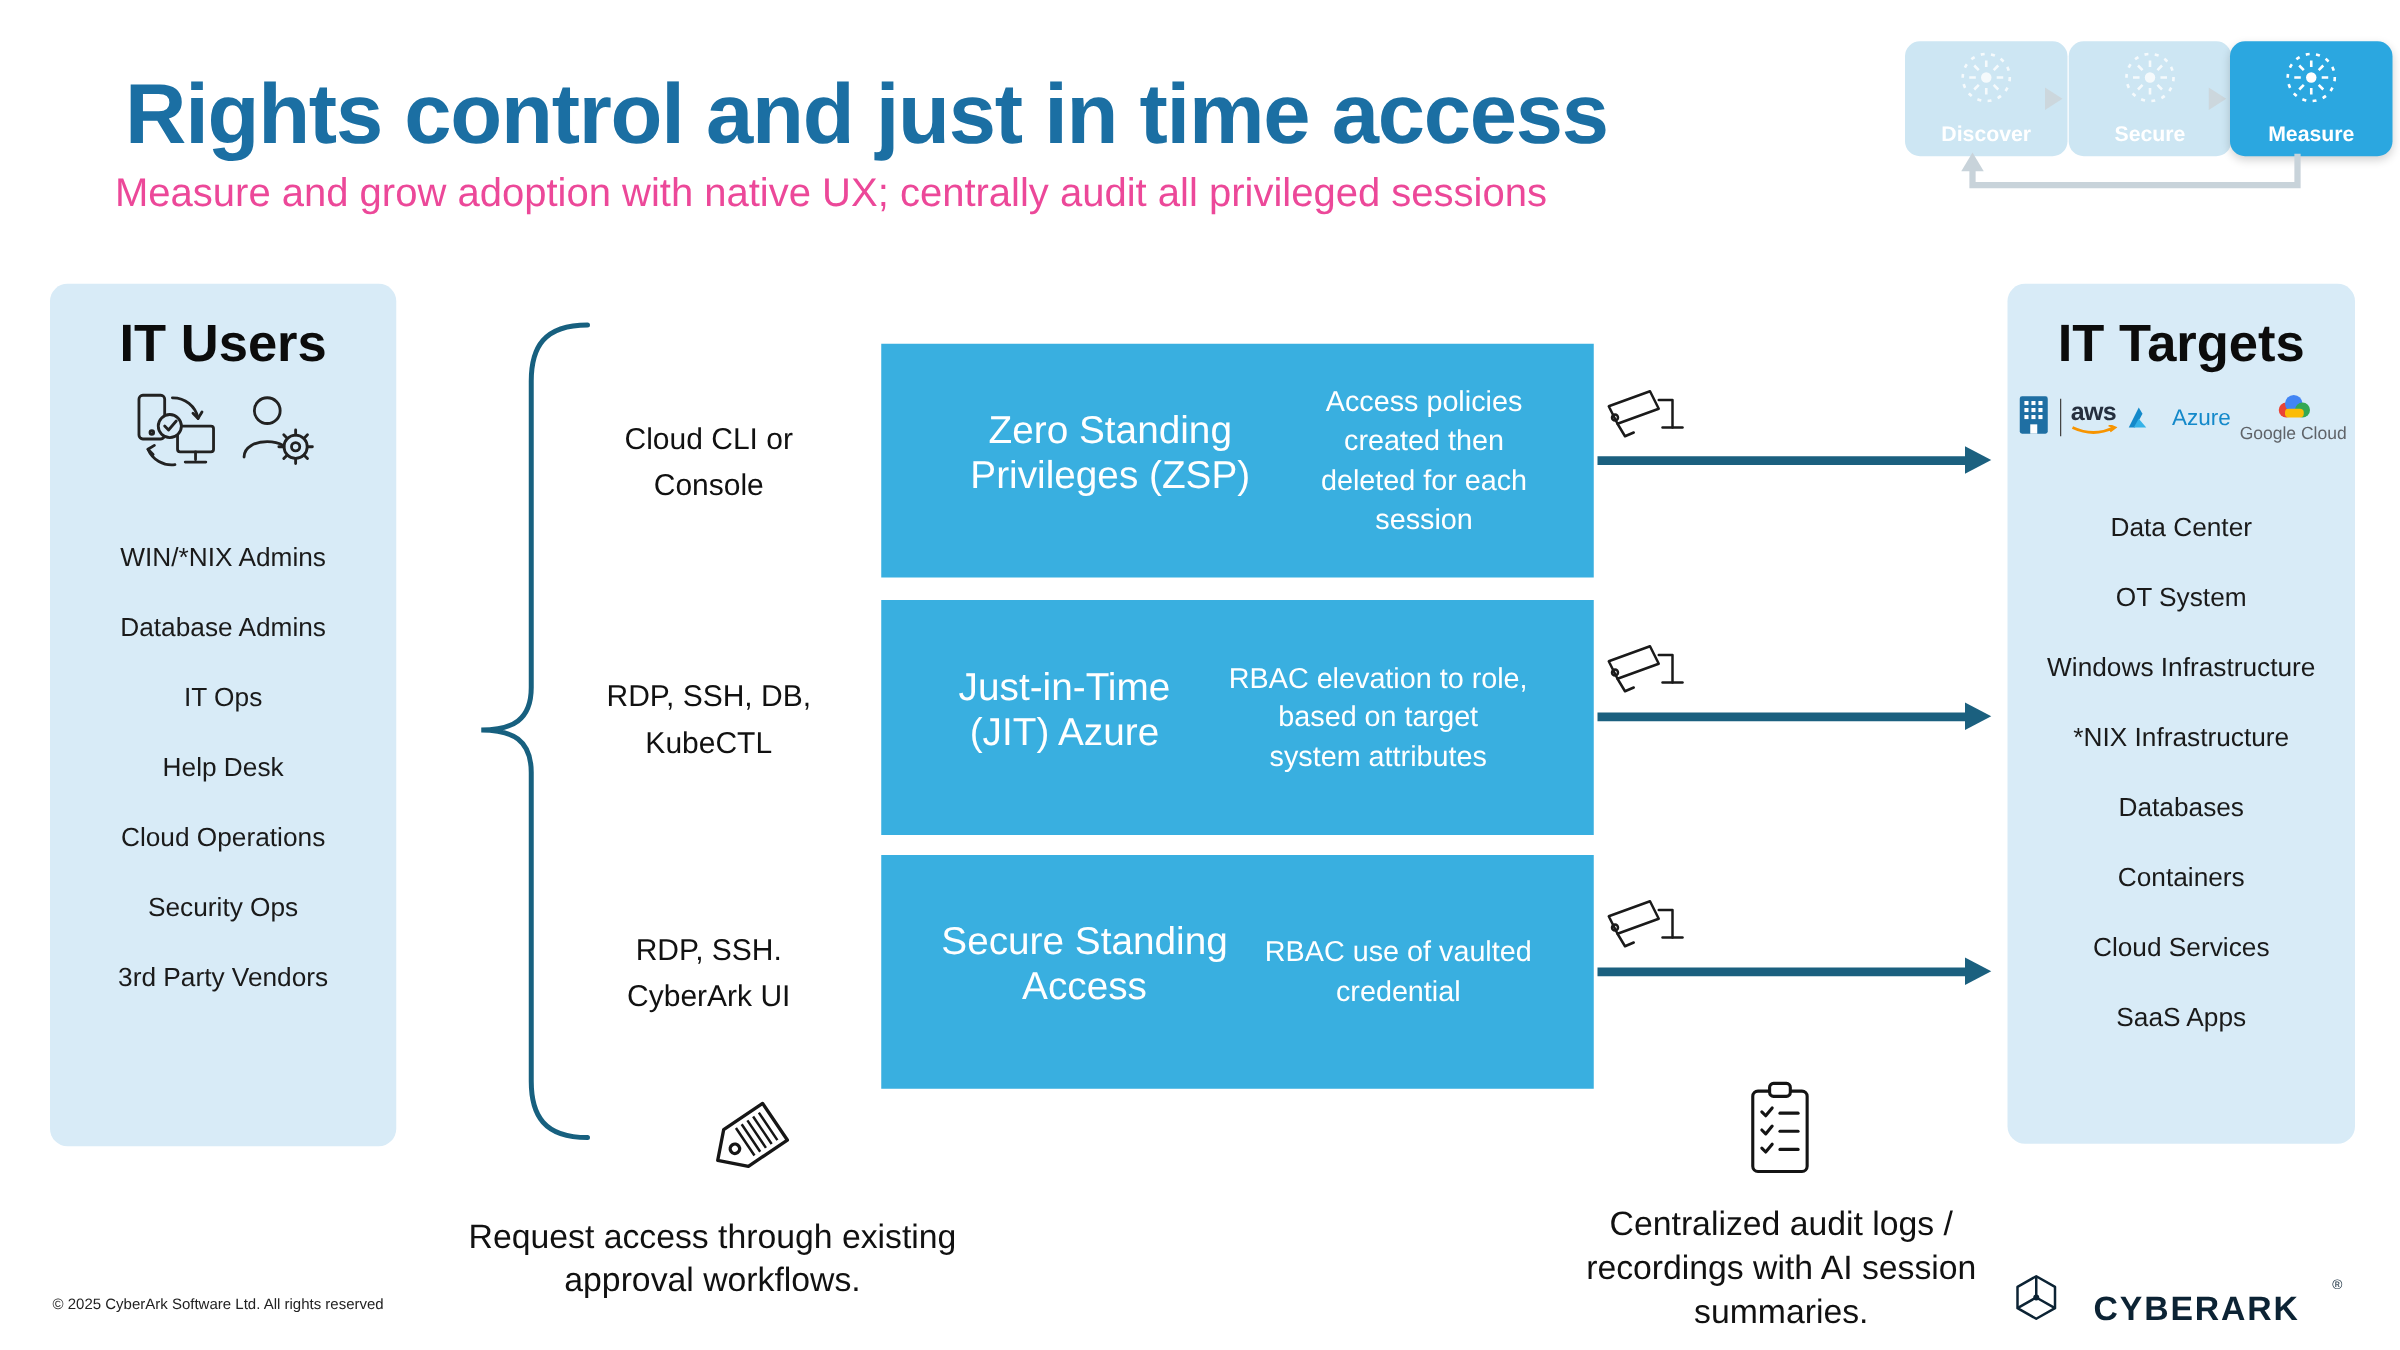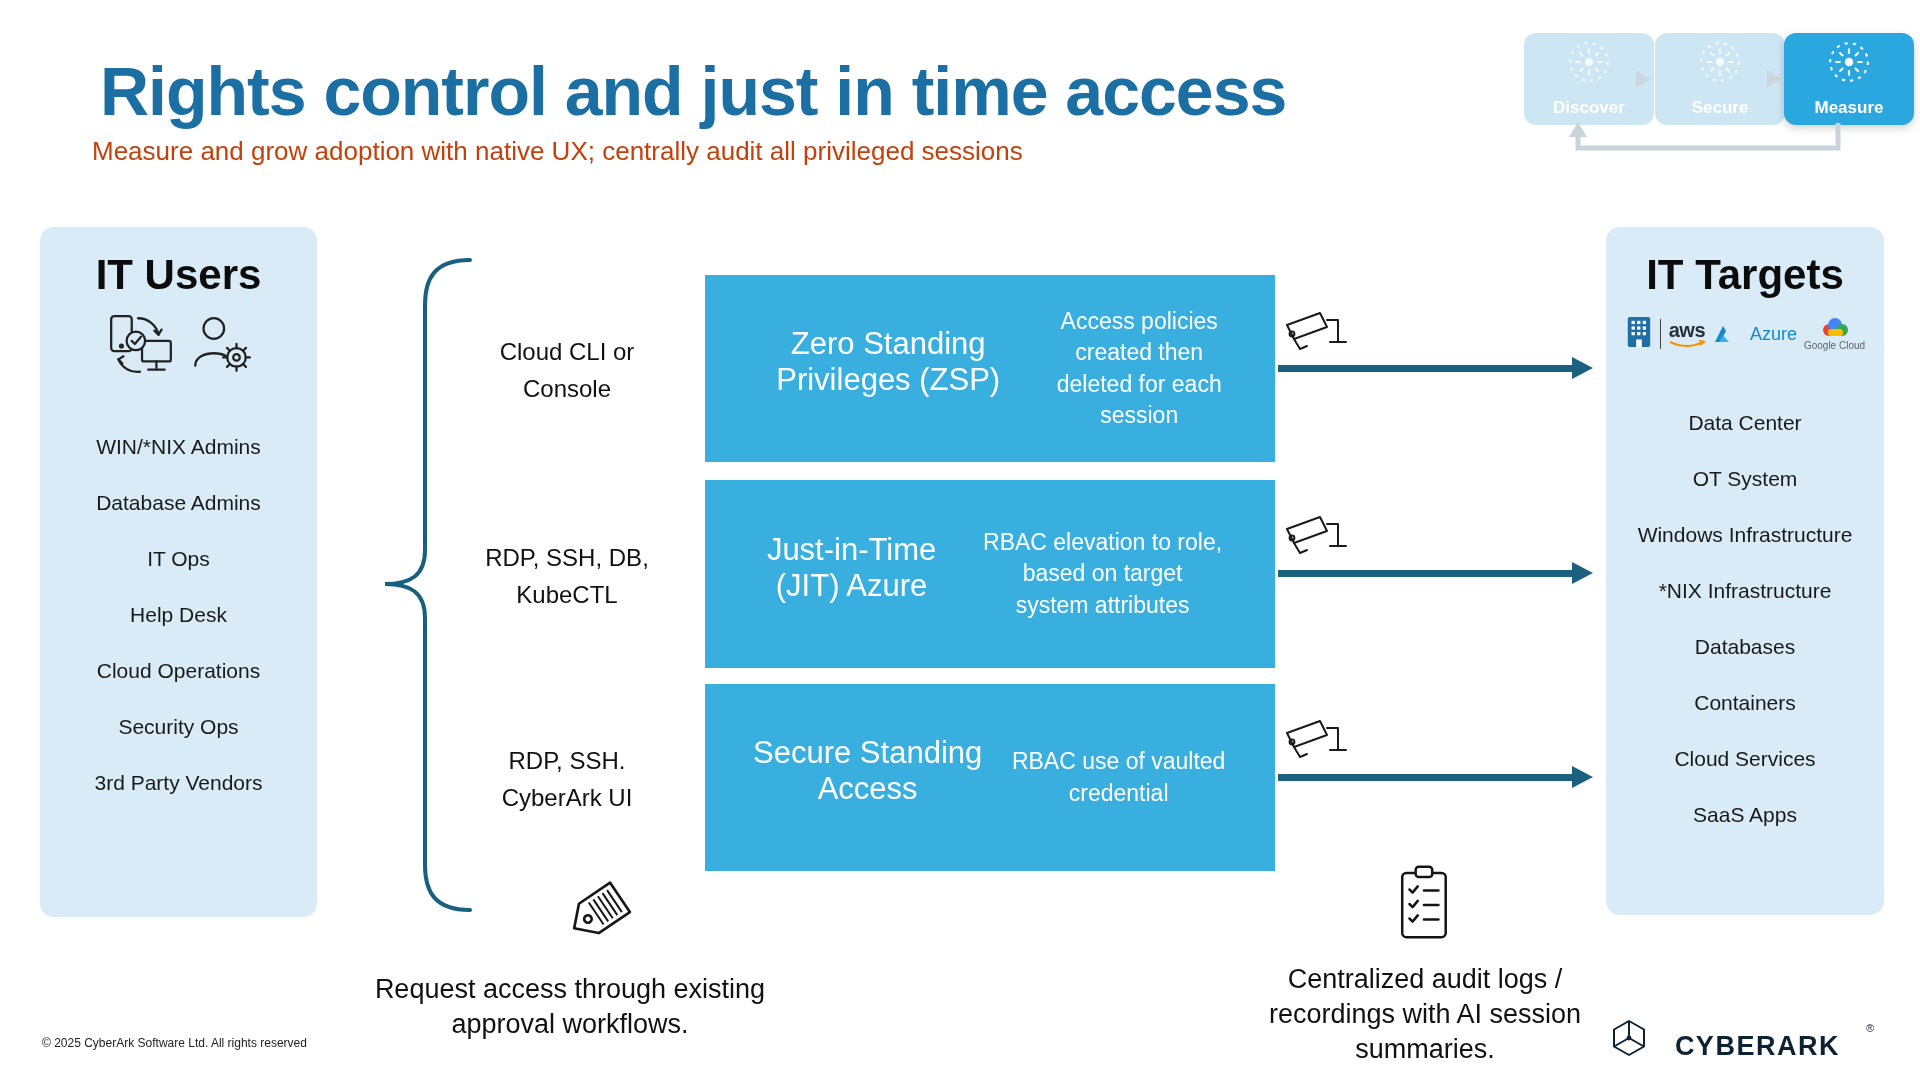--- a/index.html
+++ b/index.html
@@ -2,21 +2,21 @@
 <html><head>
 <meta charset="utf-8">
 <style>
   html,body{margin:0;padding:0;background:#fff}
   .slide{position:relative;width:1920px;height:1080px;background:#ffffff;overflow:hidden;
          font-family:"Liberation Sans",sans-serif;color:#1a1a1a}
 
   
   .title{position:absolute;left:100px;top:52px;margin:0;font-size:68px;font-weight:700;
          color:#1b6fa3;letter-spacing:-1px;white-space:nowrap}
-  .subtitle{position:absolute;left:92px;top:136px;font-size:26px;color:#c2410c;white-space:nowrap}
+  .subtitle{position:absolute;left:92px;top:136px;font-size:32px;color:#ec4899;white-space:nowrap}
 
   
   .step{position:absolute;top:33px;width:130px;height:92px;border-radius:12px;box-sizing:border-box;
         display:flex;flex-direction:column;align-items:center;justify-content:flex-end;
         padding-bottom:7px;color:#fff;font-weight:700;font-size:17px}
   .step .burst{position:absolute;top:6px;left:50%;transform:translateX(-50%);color:#fff}
   .step.inactive{background:#cde6f3}
   .step.active{background:#2ba7e0;box-shadow:0 3px 8px rgba(0,0,0,.18)}
   .step-arrow{position:absolute;top:70px;width:0;height:0;border-left:14px solid #ccd7dd;
               border-top:9px solid transparent;border-bottom:9px solid transparent}
@@ -30,21 +30,21 @@
   .plist{margin-top:38px;display:flex;flex-direction:column}
   .plist .item{height:56px;display:flex;align-items:center;justify-content:center;
                font-size:21px;color:#1a1a1a;text-align:center}
   .logos-row{display:flex;align-items:center;justify-content:center;gap:7px;margin-top:12px;height:46px}
   .logo-divider{width:1px;height:30px;background:#444}
   .aws-wrap{display:flex;flex-direction:column;align-items:center;line-height:1}
   .aws-text{font-size:20px;font-weight:700;color:#252f3e;letter-spacing:-.5px}
   .azure-wrap{display:flex;align-items:center;gap:19px}
   .azure-text{font-size:18px;color:#1489ca}
   .gcloud-wrap{display:flex;flex-direction:column;align-items:center;line-height:1;gap:2px}
-  .gcloud-text{font-size:10px;color:#5f6368}
+  .gcloud-text{font-size:14px;color:#5f6368}
 
   
   .brace{position:absolute;left:340px;top:250px}
 
   
   .flow-label{position:absolute;width:260px;text-align:center;font-size:24px;color:#111;
               white-space:pre-line;line-height:1.55}
   #label1{left:437px;top:333px}
   #label2{left:437px;top:539px}
   #label3{left:437px;top:742px}

